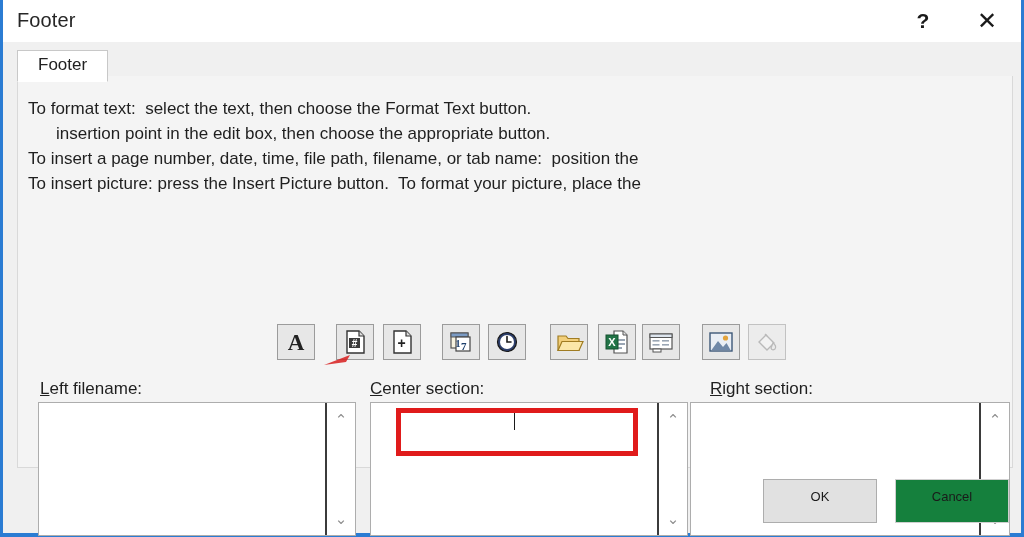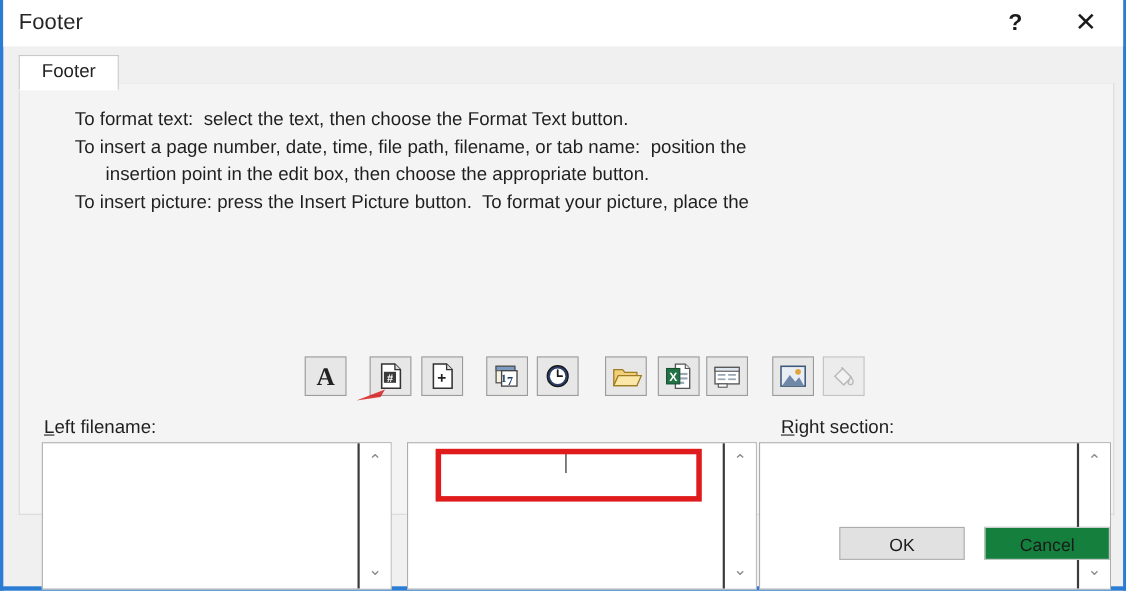--- a/index.html
+++ b/index.html
@@ -94,21 +94,20 @@
   #instructions {
     position: absolute;
     left: 10px; top: 20px;
     width: 960px;
   }
   .instr-line {
     font-size: 17px;
     color: #1f1f1f;
     line-height: 25px;
     white-space: pre;
-    margin-left: 40px;
   }
   .instr-indent { padding-left: 28px; }
 
   
   #toolbar {
     position: absolute;
     left: 244px; top: 234px;
     width: 520px; height: 42px;
   }
   .tbtn {
@@ -204,25 +203,25 @@
 
   
   #buttonbar {
     position: absolute;
     left: 0; right: 0; bottom: 0;
     height: 66px;
   }
   .dlgbtn {
     position: absolute;
     top: 12px;
-    height: 30px;
+    height: 44px;
     background: #e1e1e1;
     border: 1px solid #adadad;
     font-family: "Liberation Sans", sans-serif;
-    font-size: 16px;
+    font-size: 13px;
     color: #1a1a1a;
     cursor: default;
   }
   #ok-button     { right: 144px; width: 114px; }
   #cancel-button { right: 12px;  width: 114px; background: #15803d; border-color: #cfcfcf; }
 </style>
 </head>
 <body>
 
 <div id="dialog">
@@ -239,22 +238,22 @@
 
   <div id="tabstrip">
     <div id="tab-line"></div>
     <div id="tab-footer">Footer</div>
   </div>
 
   <div id="panel">
 
     <div id="instructions">
       <div class="instr-line">To format text:  select the text, then choose the Format Text button.</div>
+      <div class="instr-line instr-indent">insertion point in the edit box, then choose the appropriate button.</div>
       <div class="instr-line">To insert a page number, date, time, file path, filename, or tab name:  position the</div>
-      <div class="instr-line instr-indent">insertion point in the edit box, then choose the appropriate button.</div>
       <div class="instr-line">To insert picture: press the Insert Picture button.  To format your picture, place the</div>
     </div>
 
     <div id="toolbar">
 
       <div class="tbtn" style="left:15px">
         <span>
           <svg width="30" height="28" viewBox="0 0 30 28">
             <text x="15" y="22" font-family="Liberation Serif, serif" font-size="23" font-weight="bold" text-anchor="middle" fill="#222">A</text>
           </svg>
@@ -364,20 +363,21 @@
     </div>
 
     <div id="annot-arrow">
       <svg width="34" height="12" viewBox="0 0 34 12">
         <path d="M0 11 L26 1 L22 8 Z" fill="#d81f1f"></path>
       </svg>
     </div>
 
     <div class="section-label" id="label-left"><u>L</u><span>eft filename:</span></div>
 
+    <div class="section-label" id="label-center"><u>C</u><span>enter section:</span></div>
 
     <div class="section-label" id="label-right"><u>R</u><span>ight section:</span></div>
 
     <div class="section-box" id="box-left">
       <div class="edit-area"></div>
       <div class="scrollbar">
         <div class="scroll-arrow scroll-up">⌃</div>
         <div class="scroll-arrow scroll-down">⌄</div>
       </div>
     </div>

